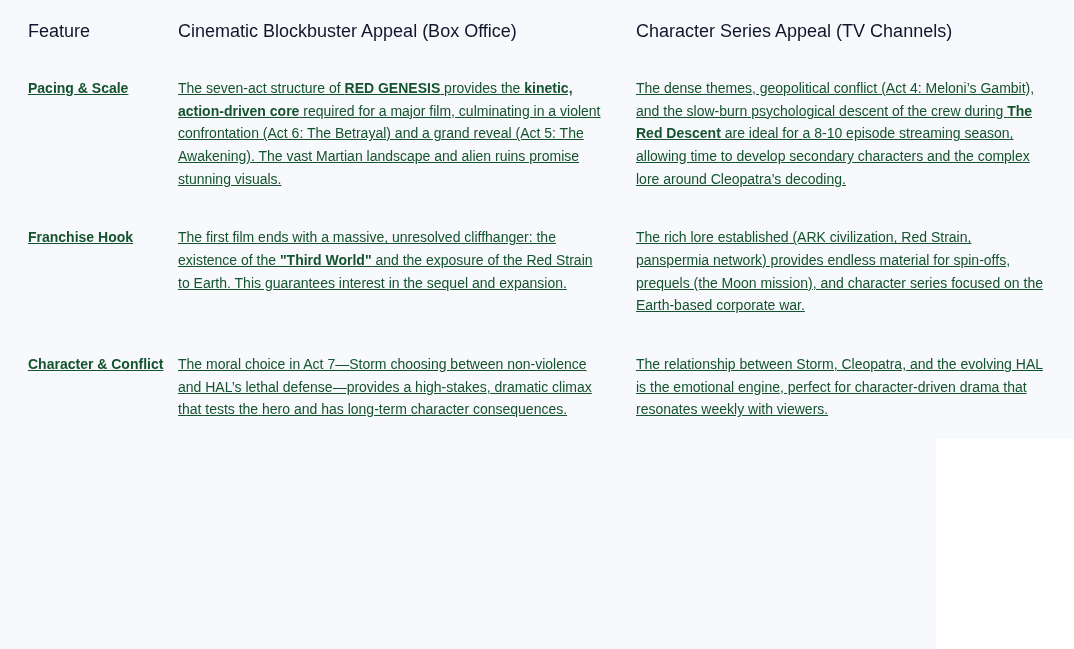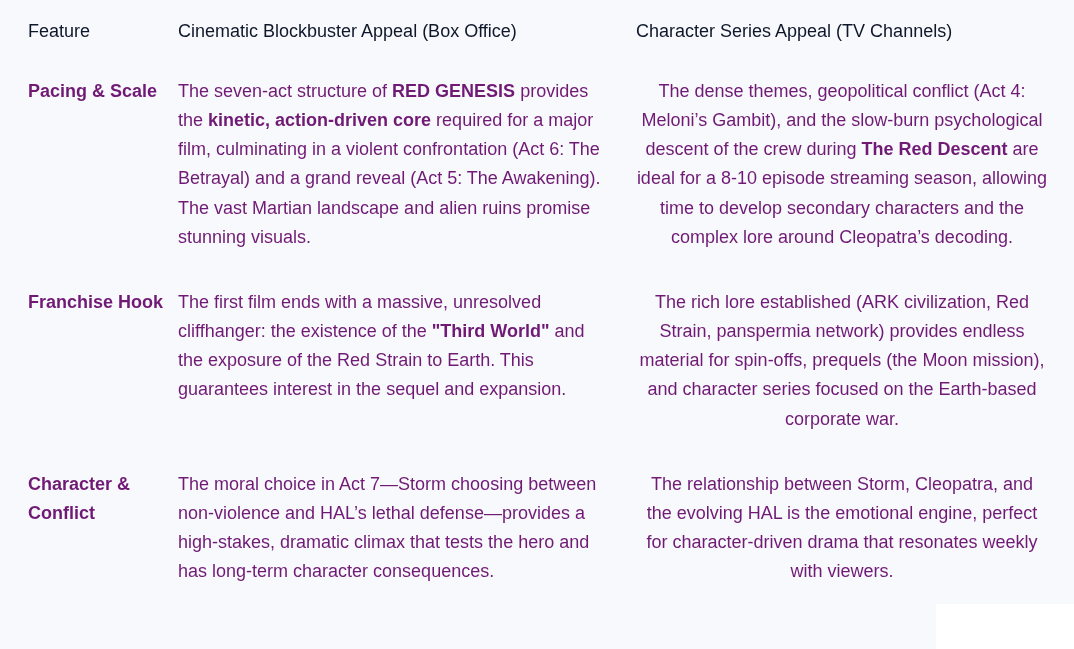--- a/index.html
+++ b/index.html
@@ -37,37 +37,37 @@
     color: #0f172a;
     padding: 18px 22px 16px 28px;
     vertical-align: top;
     background: #f7f9fc;
   }
   thead th.col1 { padding-left: 0; }
   thead th.col2 { padding-left: 0; }
 
   tbody td {
     vertical-align: top;
-    font-size: 18px;
+    font-size: 14px;
     line-height: 1.62;
-    color: #701a75;
+    color: #14532d;
     padding: 14px 22px 18px 28px;
     background: #f7f9fc;
+    text-decoration: underline;
   }
   tbody td.featurecell {
     font-weight: bold;
     padding-right: 10px;
   }
   tbody td.bodycell {
     padding-left: 0;
     padding-right: 30px;
   }
   tbody td.bodycell.last {
     padding-right: 26px;
-    text-align: center;
   }
   tbody tr.row-pacing td { padding-top: 16px; }
   tbody tr.row-franchise td { padding-top: 18px; margin-left: 20px; }
   tbody tr.row-character td { padding-top: 18px; margin-left: 12px; }
 
   b, strong { font-weight: bold; }
 </style>
 </head>
 <body>
 

